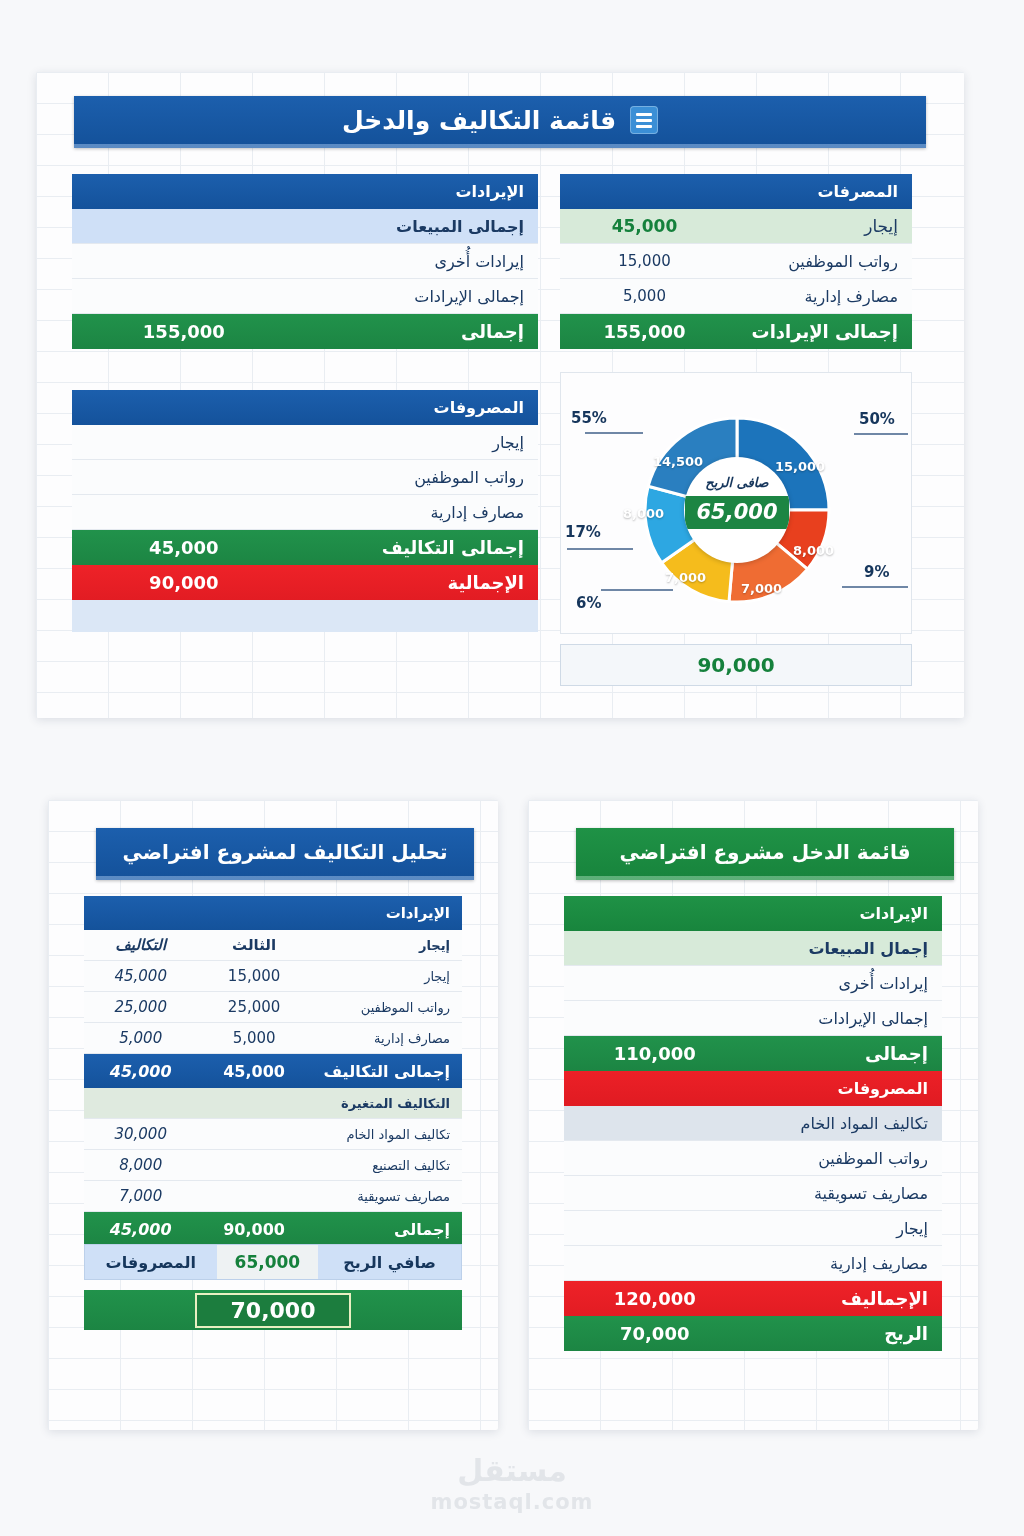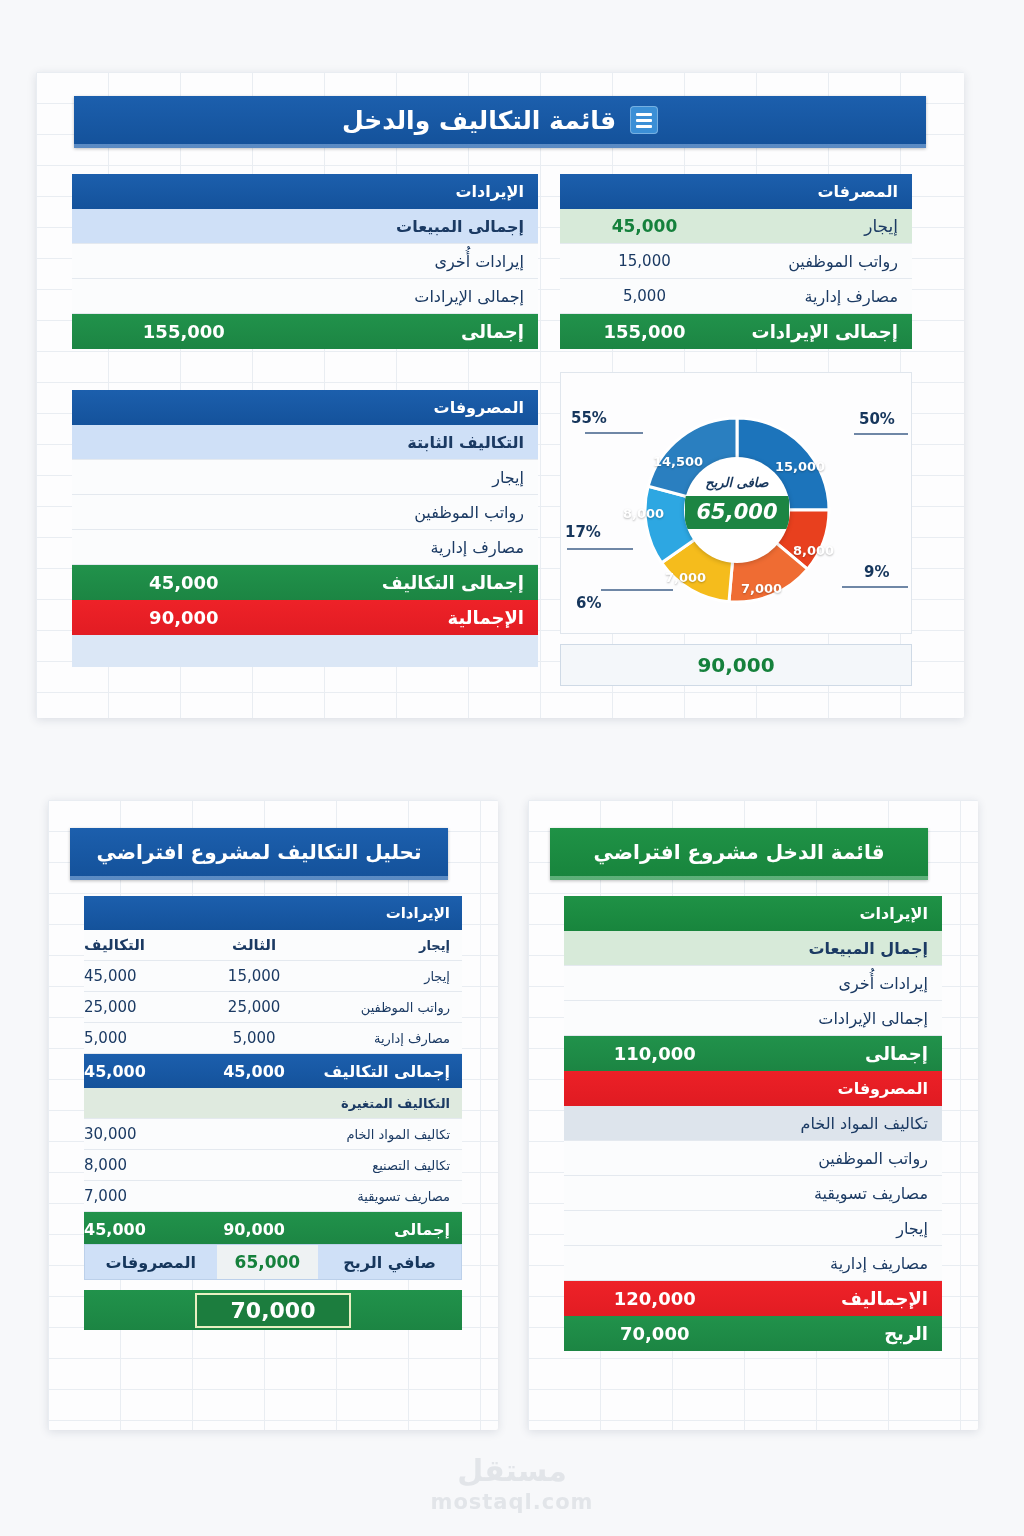--- a/index.html
+++ b/index.html
@@ -42,21 +42,21 @@
     box-shadow: 0 1px 3px rgba(0,0,0,.25);
   }
   .title-bar.blue  { background: linear-gradient(#1c5fad, #14529b); }
   .title-bar.green { background: linear-gradient(#1f9246, #18853d); }
 
   #main-title-bar {
     position: absolute; left: 38px; top: 24px; width: 852px; height: 52px;
     font-size: 25px;
   }
   .sub-title-bar {
-    position: absolute; left: 22px; top: 28px; width: 378px; height: 52px;
+    position: absolute; left: 48px; top: 28px; width: 378px; height: 52px;
     font-size: 20px;
   }
 
   .menu-icon {
     width: 28px; height: 28px;
     background: #3b8fd6;
     border-radius: 4px;
     display: flex; flex-direction: column;
     justify-content: center; align-items: center; gap: 3px;
     box-shadow: inset 0 0 0 1px rgba(255,255,255,.3);
@@ -167,21 +167,21 @@
   #cost-tbl   { left: 36px; top: 96px; width: 378px; }
   #income-tbl { left: 36px; top: 96px; width: 378px; }
 
   .col-head { background: #cfe0f7; font-weight: bold; font-size: 15px; }
 
   .r3 { display: flex; align-items: center; height: 31px;
         font-size: 15px; color: #1b3a63; border-bottom: 1px solid #e4e9ef;
         background: #fbfcfd; }
   .r3 .c-lbl { flex: 0 0 40%; text-align: right; padding-right: 12px; font-size: 13px; }
   .r3 .c-mid { flex: 0 0 30%; text-align: center; }
-  .r3 .c-end { flex: 0 0 30%; text-align: left; }
+  .r3 .c-end { flex: 0 0 30%; text-align: center; font-style: italic; }
 
   .r3.head-blue { background: linear-gradient(#1c5fad, #14529b); color:#fff;
                   font-weight:bold; border-bottom:none; height: 34px; }
   .r3.head-blue .c-lbl { font-size: 15px; }
   .r3.head-green-total { background: linear-gradient(#21924b, #1c8543); color:#fff;
                   font-weight:bold; border-bottom:none; height: 34px; font-size: 16px; }
   .r3.head-green-total .c-lbl { font-size: 16px; }
   .r3.head-blue-total { background: linear-gradient(#1c5fad, #14529b); color:#fff;
                   font-weight:bold; border-bottom:none; height: 34px; font-size: 16px; }
   .r3.head-blue-total .c-lbl { font-size: 16px; }
@@ -254,24 +254,20 @@
       <div class="lbl">إجمالى</div>
       <div class="val">155,000</div>
     </div>
   </div>
 
   <div class="tbl" id="left-col2">
     <div class="row hdr">
       <div class="lbl">المصروفات</div>
       <div class="val"></div>
     </div>
-    <div class="row sub-band">
-      <div class="lbl">التكاليف الثابتة</div>
-      <div class="val"></div>
-    </div>
     <div class="row">
       <div class="lbl">إيجار</div>
       <div class="val"></div>
     </div>
     <div class="row">
       <div class="lbl">رواتب الموظفين</div>
       <div class="val"></div>
     </div>
     <div class="row">
       <div class="lbl">مصارف إدارية</div>

